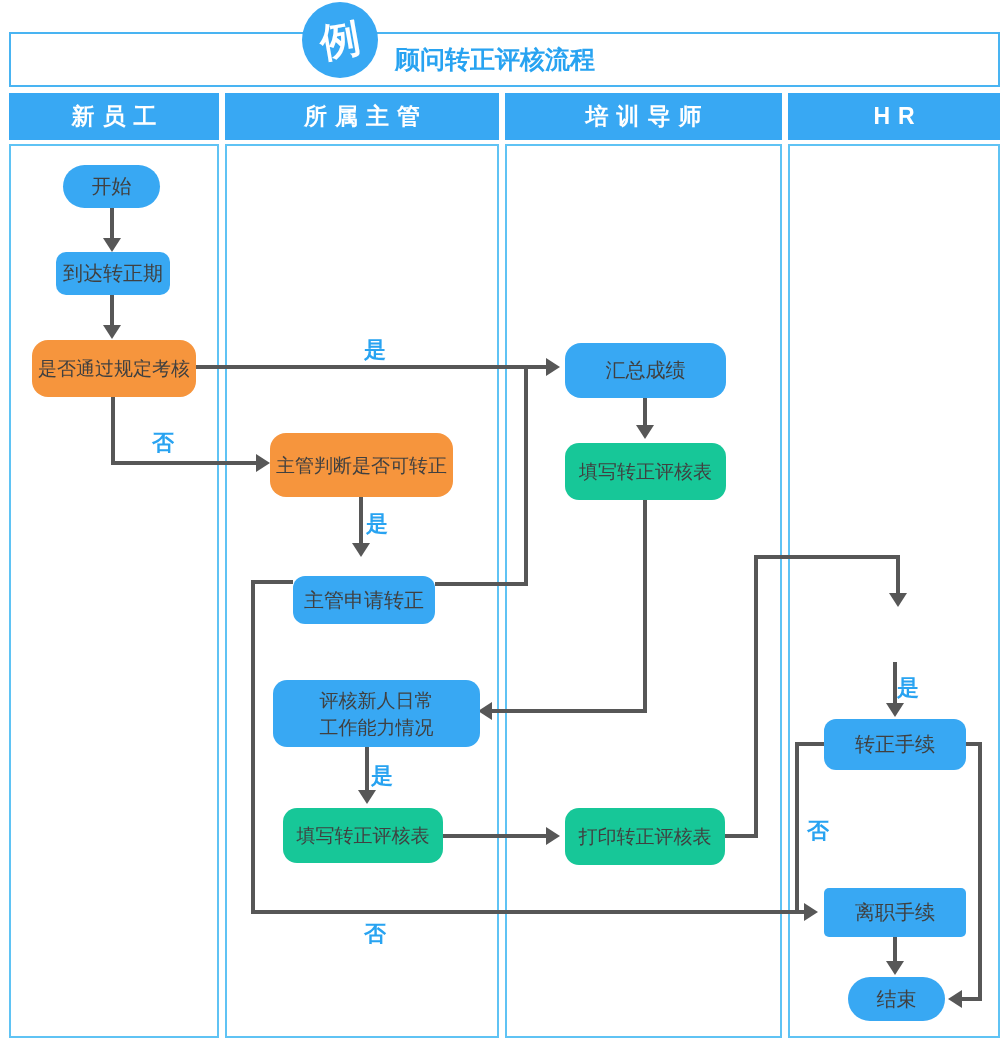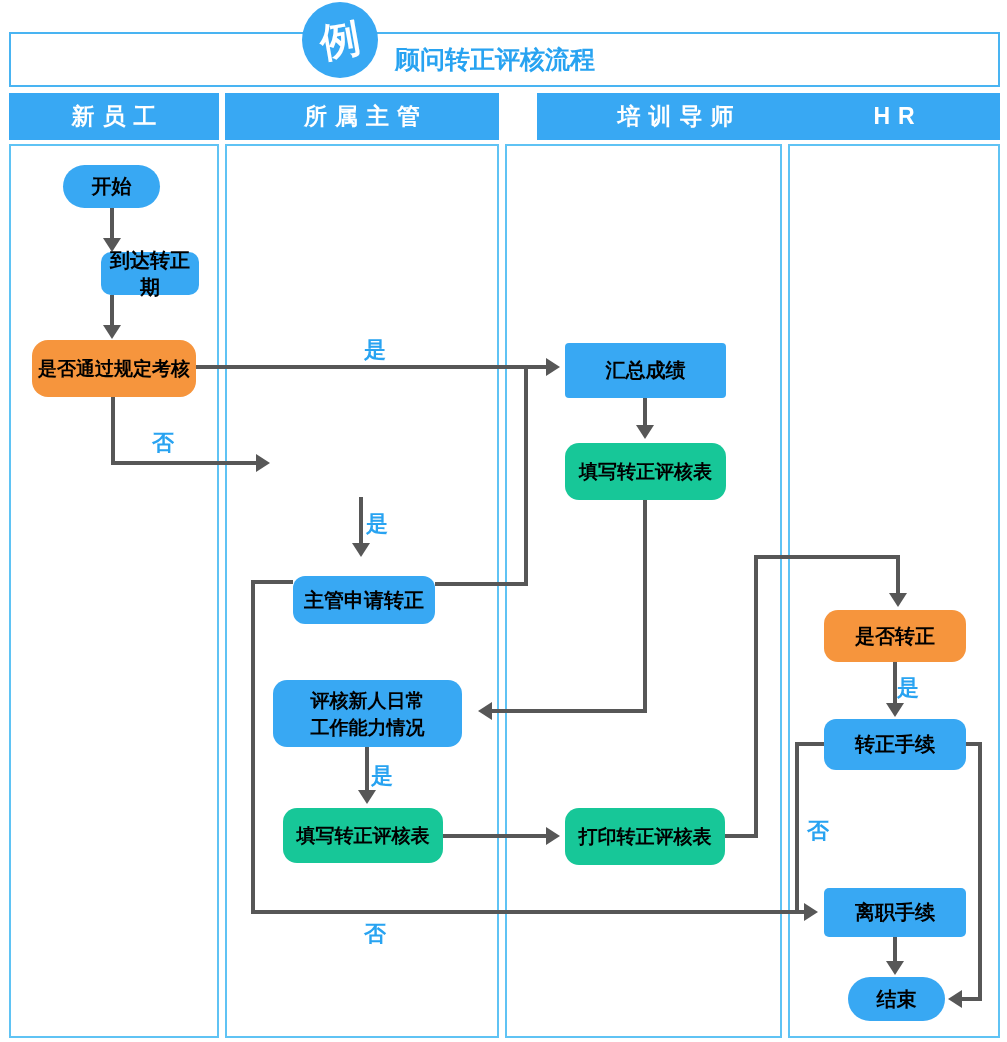--- a/index.html
+++ b/index.html
@@ -29,39 +29,39 @@
   
   .seg{position:absolute;background:var(--line);z-index:10;}
   .arr{position:absolute;width:0;height:0;z-index:10;}
   .arr-d{border-left:9px solid transparent;border-right:9px solid transparent;border-top:14px solid var(--line);}
   .arr-r{border-top:9px solid transparent;border-bottom:9px solid transparent;border-left:14px solid var(--line);}
   .arr-l{border-top:9px solid transparent;border-bottom:9px solid transparent;border-right:14px solid var(--line);}
   .lbl{position:absolute;font-size:22px;font-weight:bold;color:var(--accent-text);z-index:11;line-height:26px;}
 
   
   .node{position:absolute;display:flex;flex-direction:column;align-items:center;justify-content:center;
-    color:#000000;font-weight:bold;text-align:center;z-index:20;line-height:27px;}
+    color:#404040;font-weight:normal;text-align:center;z-index:20;line-height:27px;}
   .n-blue{background:var(--blue);}
   .n-orange{background:var(--orange);}
   .n-green{background:var(--green);}
 </style>
 </head>
 <body>
 
 <div class="stage">
 
   <div class="title-box"></div>
   <div class="badge">
     <span>例</span>
   </div>
   <div class="title-text">顾问转正评核流程</div>
 
   <div class="lane-head" style="left:9px;width:210px;">新员工</div>
   <div class="lane-head" style="left:225px;width:274px;">所属主管</div>
-  <div class="lane-head" style="left:505px;width:277px;margin-left:32px;">培训导师</div>
+  <div class="lane-head" style="left:505px;width:277px;">培训导师</div>
   <div class="lane-head" style="left:788px;width:212px;">HR</div>
 
   <div class="lane-body" style="left:9px;width:210px;"></div>
   <div class="lane-body" style="left:225px;width:274px;"></div>
   <div class="lane-body" style="left:505px;width:277px;"></div>
   <div class="lane-body" style="left:788px;width:212px;"></div>
 
   <div class="seg" style="left:110px;top:208px;width:4px;height:32px;"></div>
   <div class="arr arr-d" style="left:103px;top:238px;"></div>
 
@@ -119,29 +119,29 @@
 
   <div class="seg" style="left:893px;top:937px;width:4px;height:25px;"></div>
   <div class="arr arr-d" style="left:886px;top:961px;"></div>
 
   <div class="seg" style="left:966px;top:742px;width:16px;height:4px;"></div>
   <div class="seg" style="left:978px;top:742px;width:4px;height:259px;"></div>
   <div class="seg" style="left:962px;top:997px;width:20px;height:4px;"></div>
   <div class="arr arr-l" style="left:948px;top:990px;"></div>
 
   <div class="node n-blue" style="left:63px;top:165px;width:97px;height:43px;border-radius:22px;font-size:20px;">开始</div>
-  <div class="node n-blue" style="left:56px;top:252px;width:98px;height:43px;border-radius:10px;font-size:20px;margin-left:45px;">到达转正期</div>
+  <div class="node n-blue" style="left:56px;top:252px;width:114px;height:43px;border-radius:10px;font-size:20px;">到达转正期</div>
   <div class="node n-orange" style="left:32px;top:340px;width:164px;height:57px;border-radius:16px;font-size:19px;">是否通过规定考核</div>
+  <div class="node n-orange" style="left:270px;top:433px;width:183px;height:64px;border-radius:16px;font-size:19px;">主管判断是否可转正</div>
   <div class="node n-blue" style="left:293px;top:560px;width:142px;height:48px;border-radius:12px;font-size:20px;margin-top:16px;">主管申请转正</div>
-  <div class="node n-blue" style="left:565px;top:343px;width:161px;height:55px;border-radius:4px;font-size:20px;">汇总成绩</div>
+  <div class="node n-blue" style="left:565px;top:343px;width:161px;height:55px;border-radius:16px;font-size:20px;">汇总成绩</div>
   <div class="node n-green" style="left:565px;top:443px;width:161px;height:57px;border-radius:14px;font-size:19px;">填写转正评核表</div>
-  <div class="node n-blue" style="left:273px;top:680px;width:189px;height:67px;border-radius:14px;font-size:19px;">
+  <div class="node n-blue" style="left:273px;top:680px;width:207px;height:67px;border-radius:14px;font-size:19px;">
     <span style="display:block;">评核新人日常</span>
     <span style="display:block;">工作能力情况</span>
   </div>
   <div class="node n-green" style="left:283px;top:808px;width:160px;height:55px;border-radius:14px;font-size:19px;">填写转正评核表</div>
   <div class="node n-green" style="left:565px;top:808px;width:160px;height:57px;border-radius:14px;font-size:19px;">打印转正评核表</div>
-  <div class="node n-orange" style="left:824px;top:610px;width:142px;height:52px;border-radius:14px;font-size:20px;">是否转正</div>
   <div class="node n-blue" style="left:824px;top:719px;width:142px;height:51px;border-radius:12px;font-size:20px;">转正手续</div>
   <div class="node n-blue" style="left:824px;top:888px;width:142px;height:49px;border-radius:5px;font-size:20px;">离职手续</div>
   <div class="node n-blue" style="left:848px;top:977px;width:97px;height:44px;border-radius:22px;font-size:20px;">结束</div>
 
 </div>
 
 </body></html>

